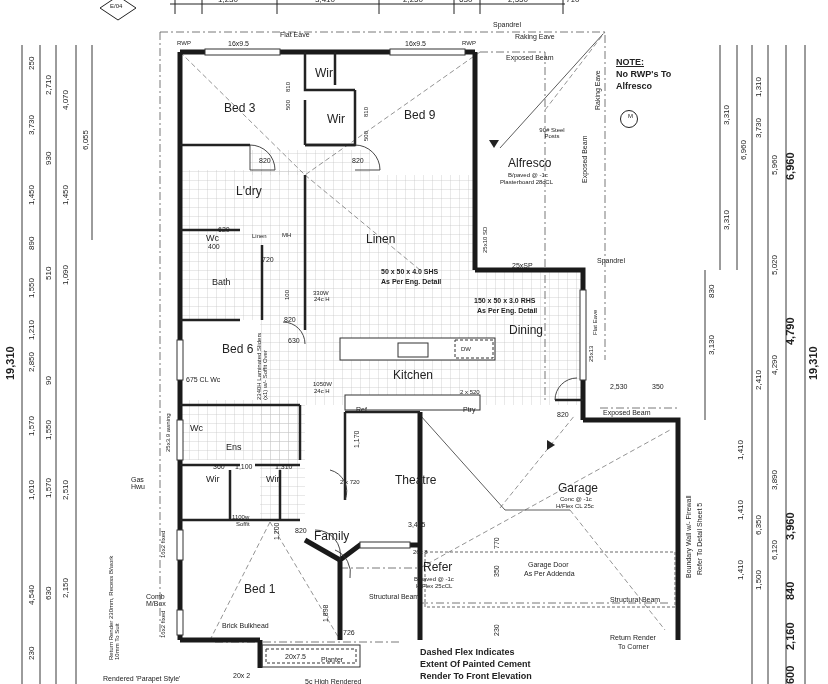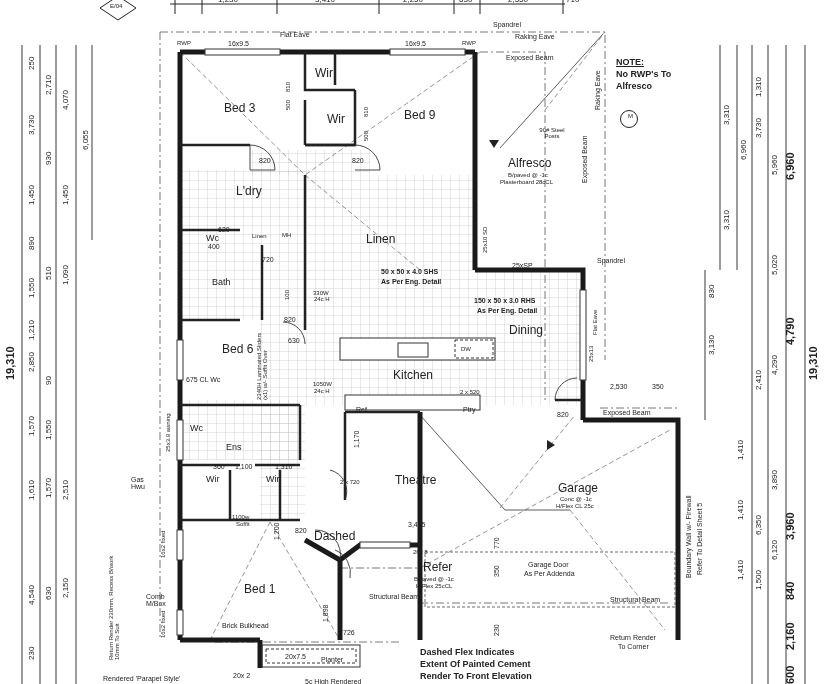--- a/index.html
+++ b/index.html
@@ -186,21 +186,21 @@
 <span class="lbl sm" style="left:356px;top:406px;">Ref</span>
 <span class="lbl room" style="left:222px;top:343px;">Bed 6</span>
 <span class="lbl md" style="left:190px;top:424px;">Wc</span>
 <span class="lbl md" style="left:226px;top:443px;">Ens</span>
 <span class="lbl md" style="left:206px;top:475px;">Wir</span>
 <span class="lbl md" style="left:266px;top:475px;">Wir</span>
 <span class="lbl room" style="left:395px;top:474px;">Theatre</span>
 <span class="lbl room" style="left:558px;top:482px;">Garage</span>
 <span class="lbl xs" style="left:560px;top:496px;">Conc @ -1c</span>
 <span class="lbl xs" style="left:556px;top:503px;">H/Flex CL 25c</span>
-<span class="lbl room" style="left:314px;top:530px;">Dashed</span>
+<span class="lbl room" style="left:314px;top:530px;">Family</span>
 <span class="lbl room" style="left:423px;top:561px;">Refer</span>
 <span class="lbl xs" style="left:414px;top:576px;">B/paved @ -1c</span>
 <span class="lbl xs" style="left:416px;top:583px;">H/Flex 25cCL</span>
 <span class="lbl room" style="left:244px;top:583px;">Bed 1</span>
 <span class="lbl sm" style="left:321px;top:656px;">Planter</span>
 
 <span class="lbl sm" style="left:280px;top:31px;">Flat Eave</span>
 <span class="lbl sm" style="left:515px;top:33px;">Raking Eave</span>
 <span class="lbl sm" style="left:493px;top:21px;">Spandrel</span>
 <span class="lbl sm" style="left:597px;top:257px;">Spandrel</span>

